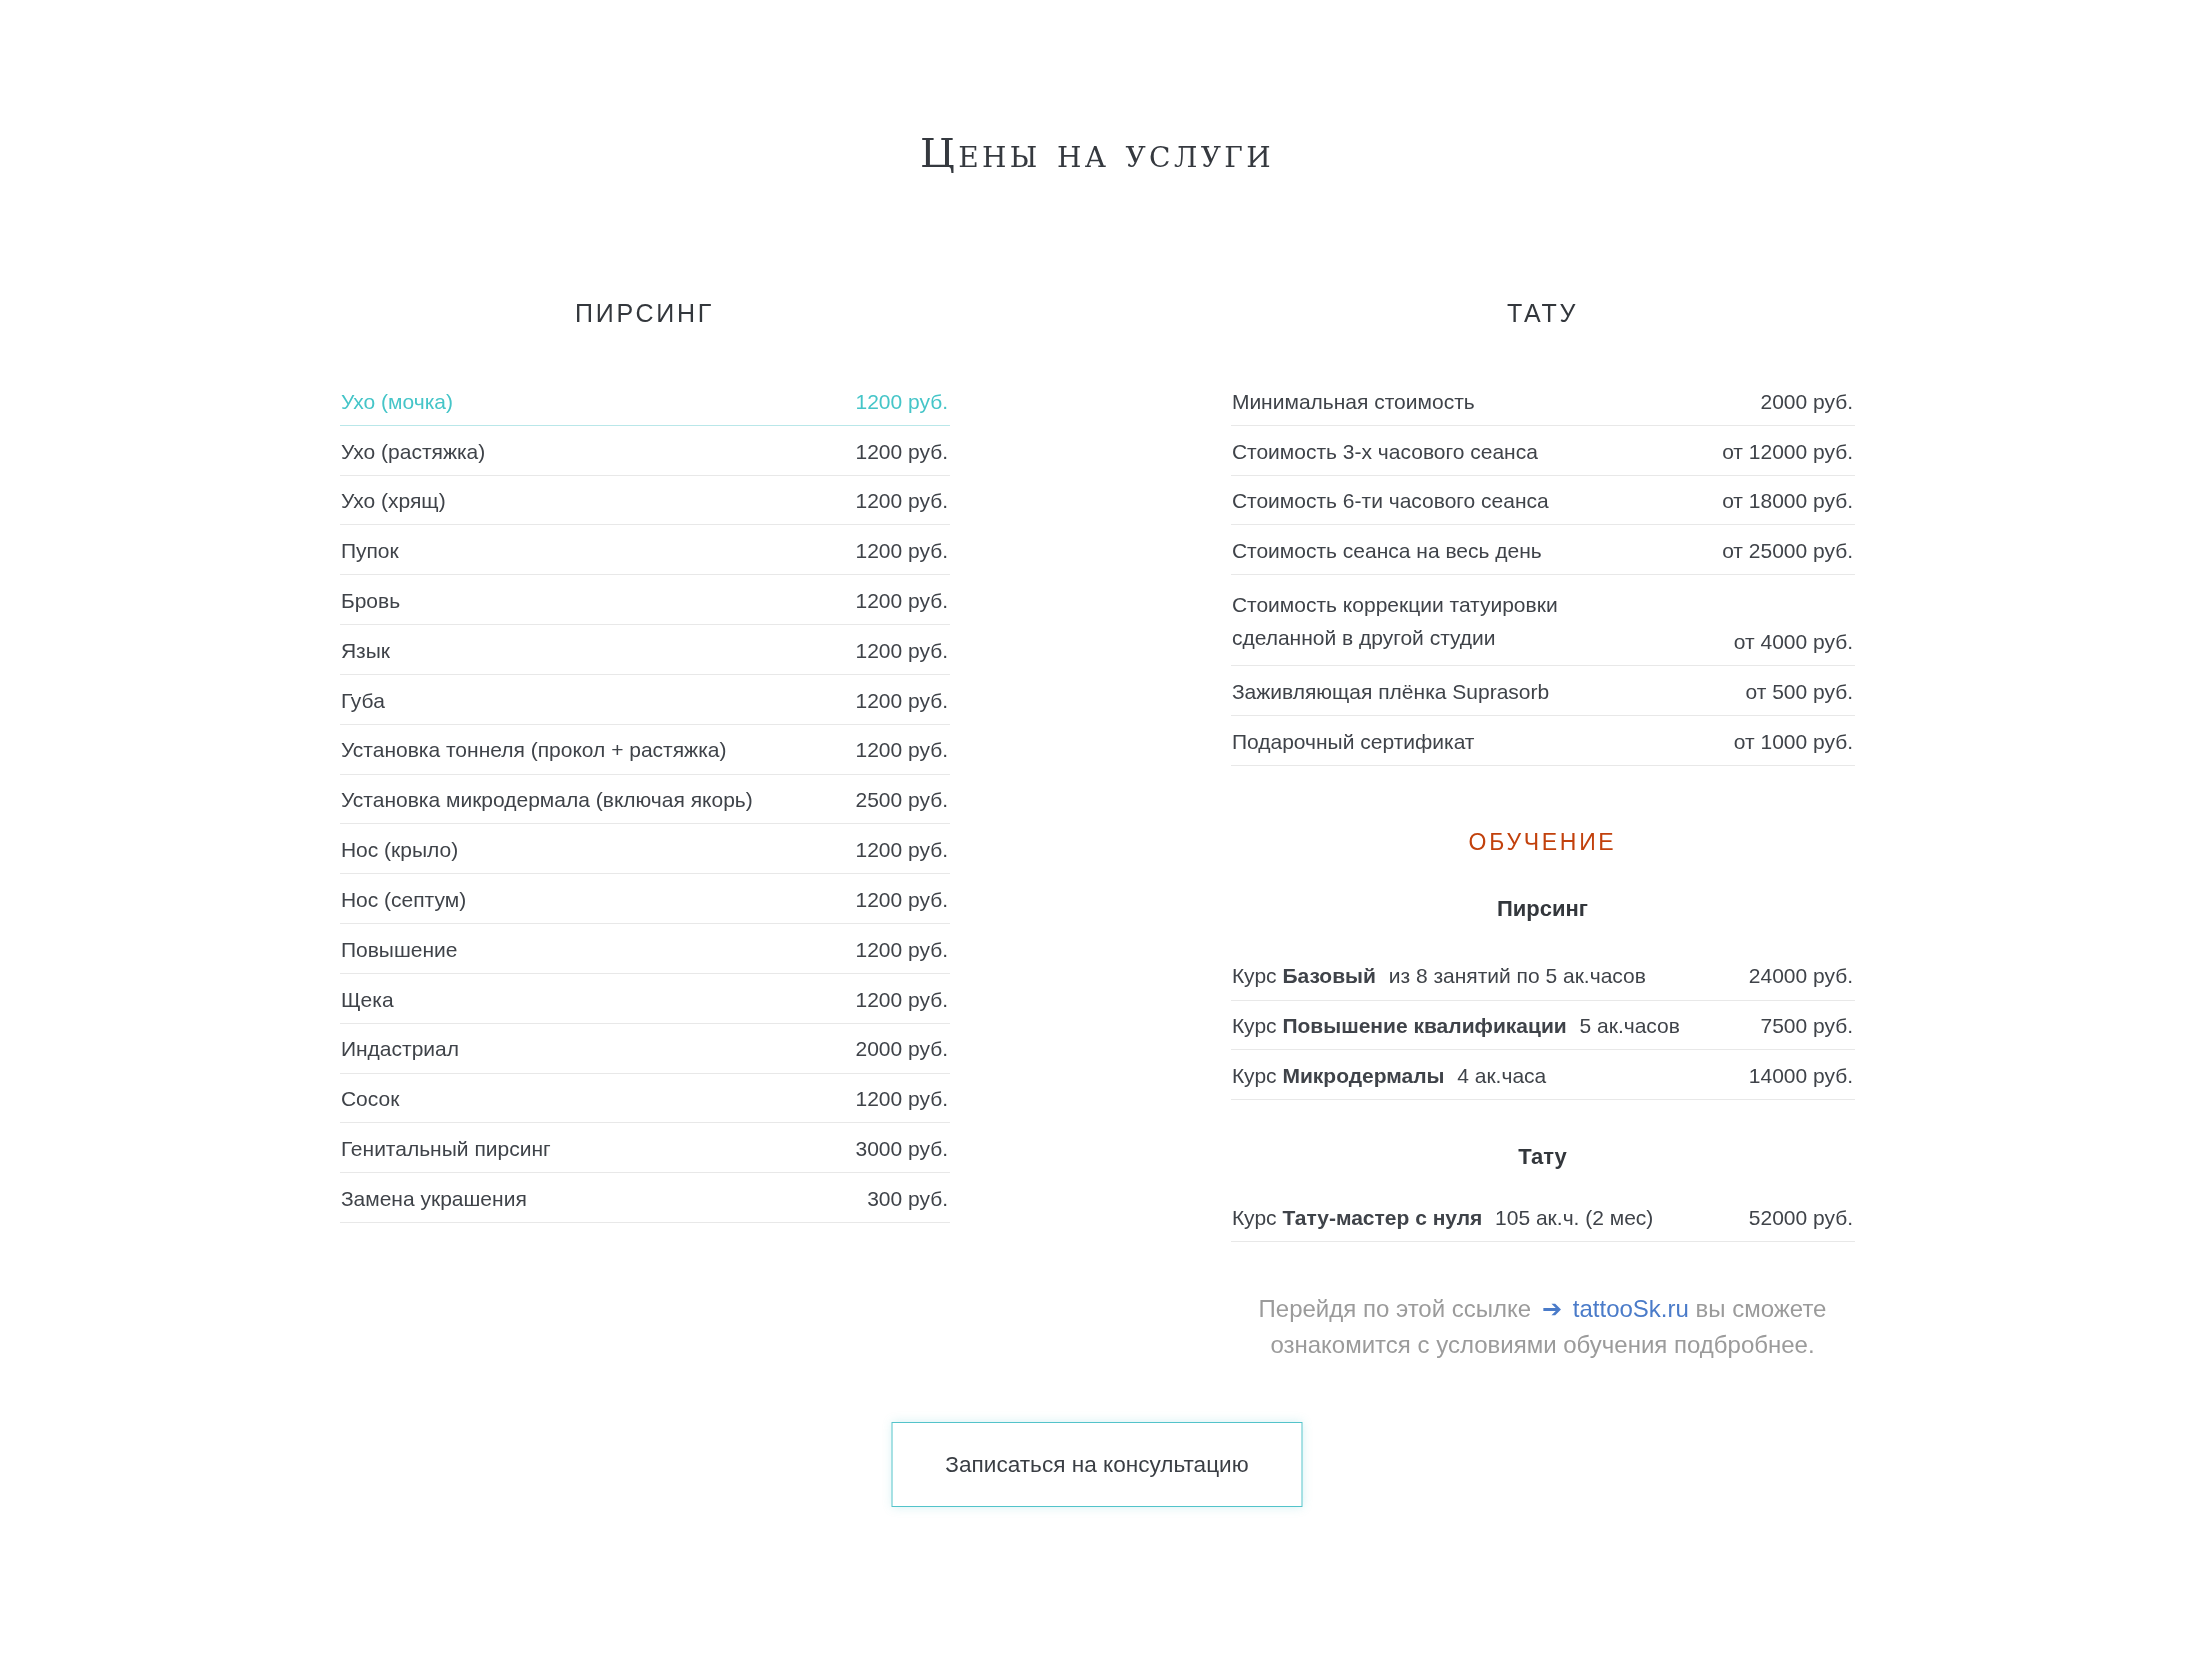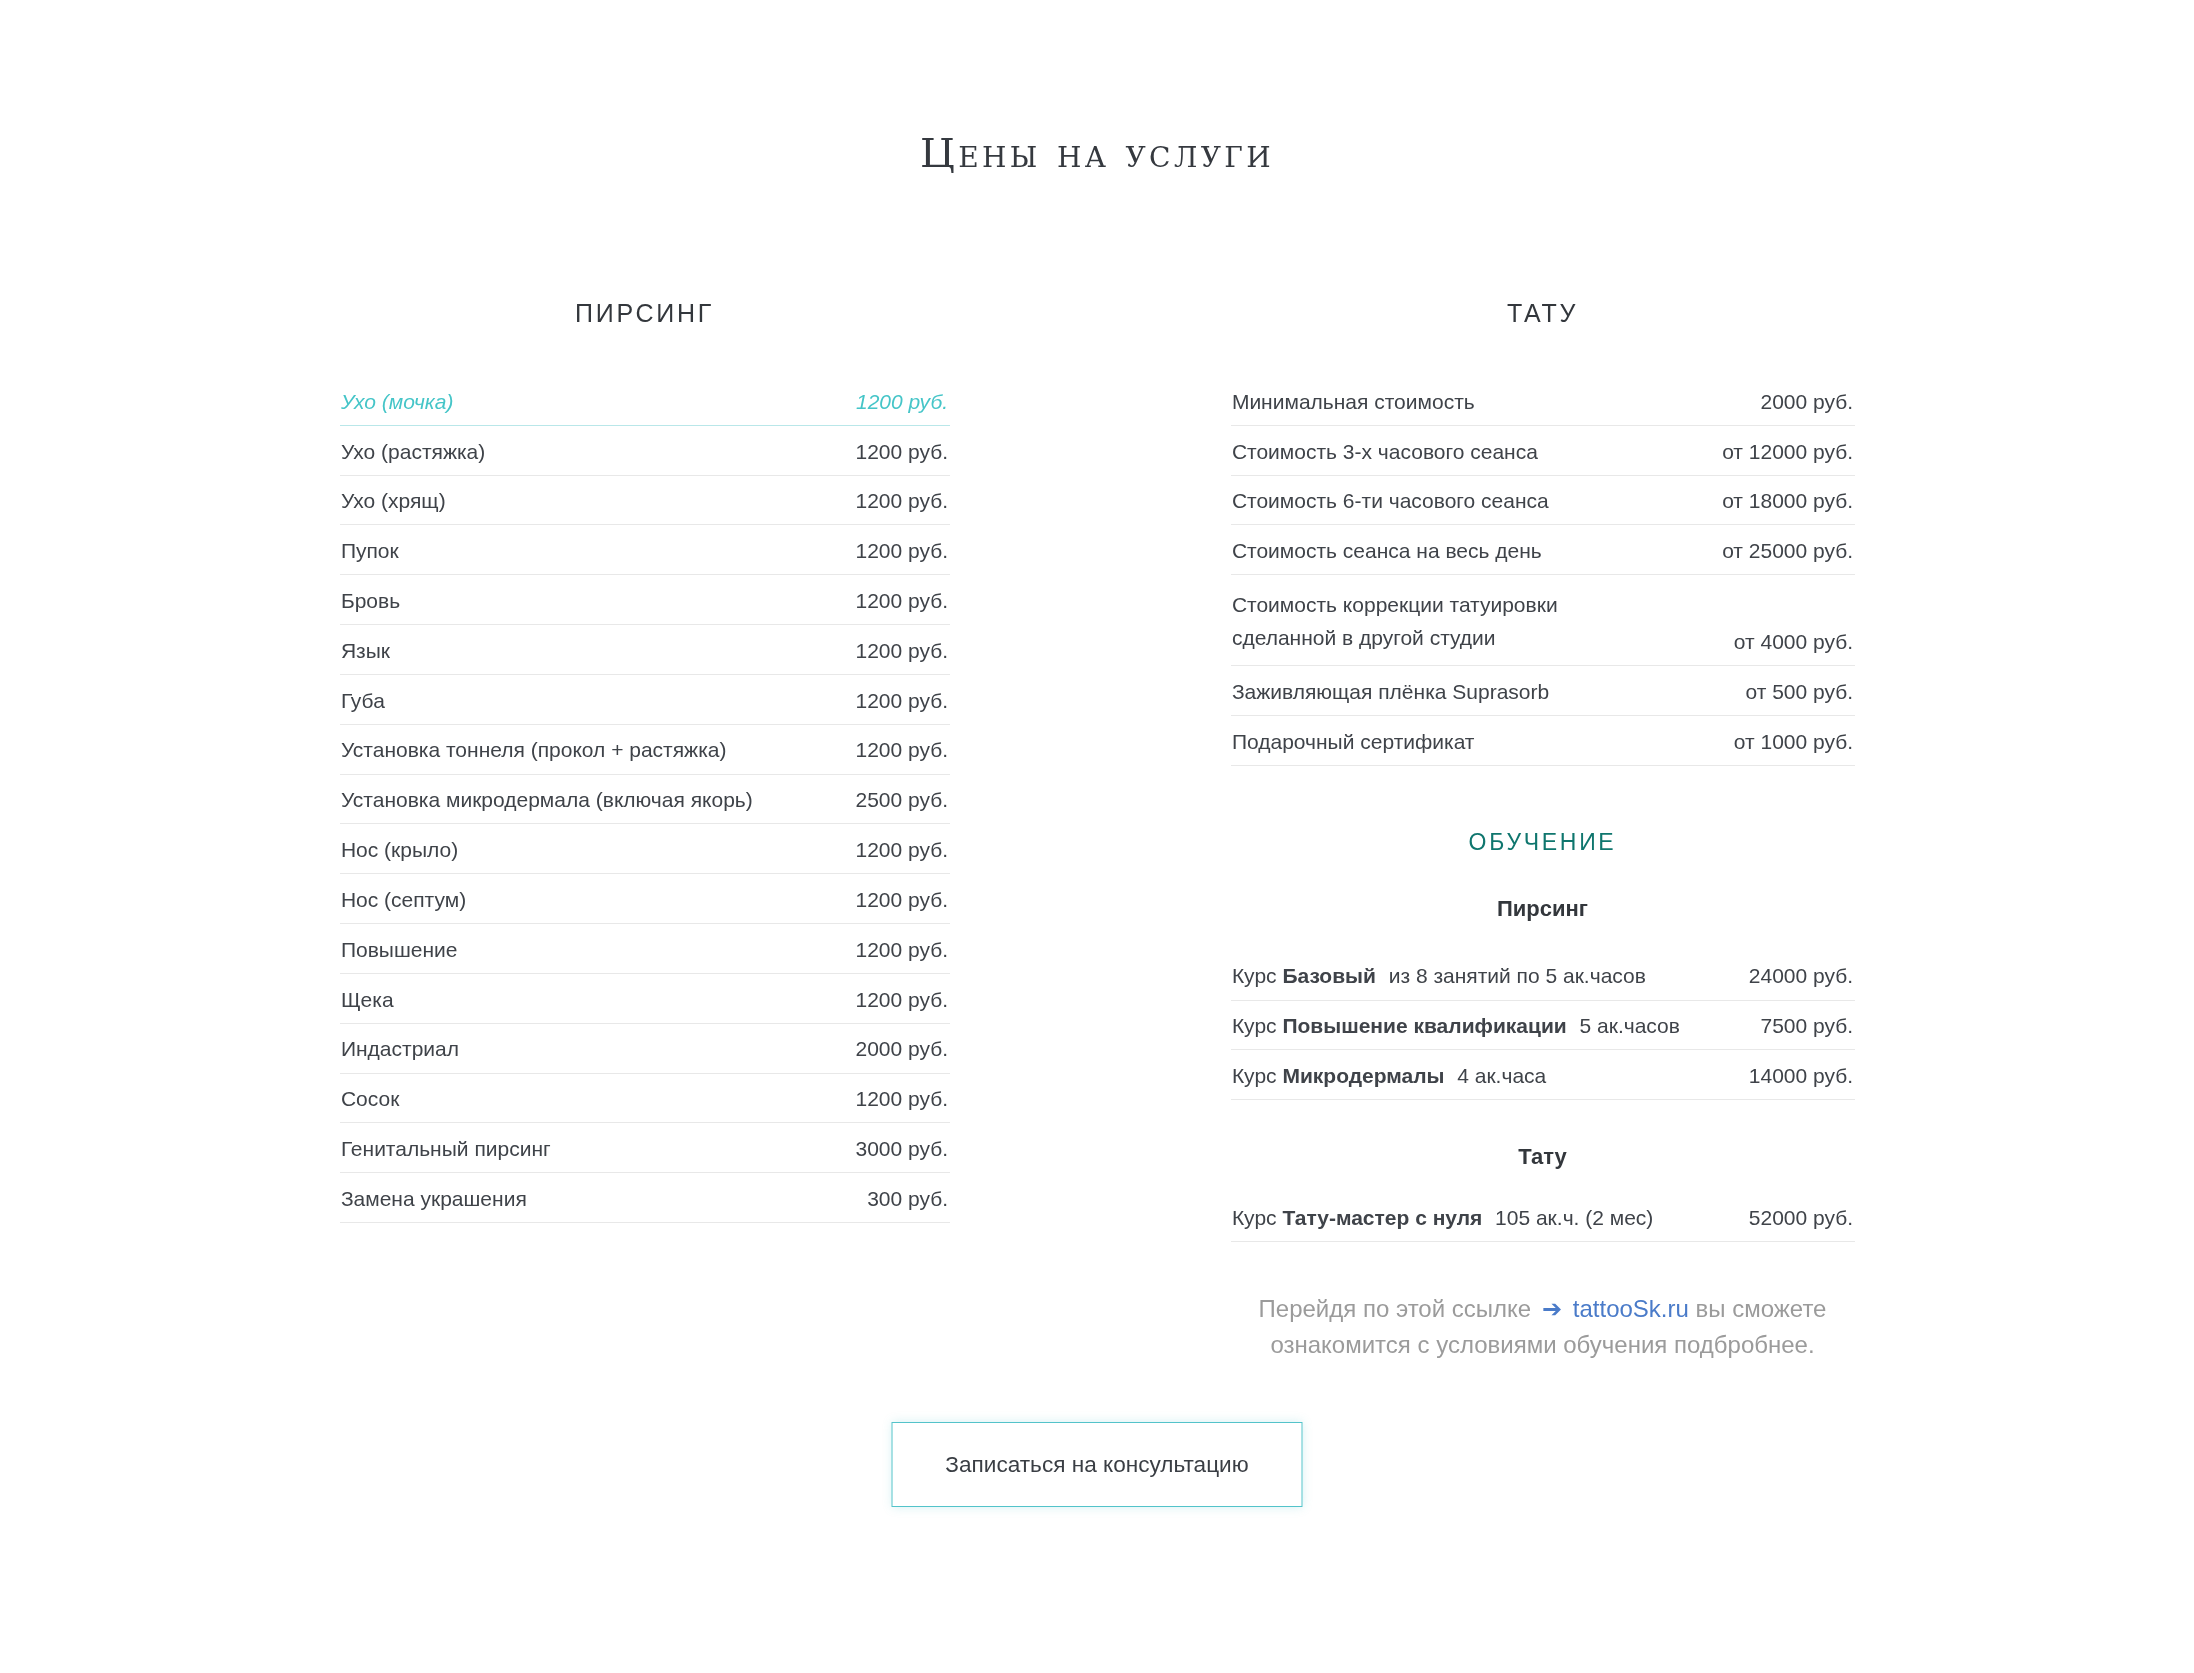--- a/index.html
+++ b/index.html
@@ -42,29 +42,29 @@
     display: flex;
     justify-content: space-between;
     align-items: baseline;
     border-bottom: 0.7px solid #e8e8e8;
     padding: 13.7px 1.4px 11px 1.4px;
     font-size: 21px;
     line-height: 1.15;
     color: #3f4349;
   }
   .row .price { white-space: nowrap; padding-left: 20.6px; }
-  .row.highlight { color: #45c5c8; border-bottom-color: #b9e7e9; font-style: italic; }
+  .row.highlight { color: #45c5c8; border-bottom-color: #b9e7e9; }
   .row.row-multiline { align-items: flex-end; }
   .row.row-multiline .label { line-height: 1.55; }
   .training-header {
     text-align: center;
     font-weight: normal;
     font-size: 23px;
     letter-spacing: 2.7px;
-    color: #0f766e;
+    color: #c2410c;
     margin-top: 63px;
   }
   .sub-header {
     text-align: center;
     font-weight: bold;
     font-size: 22px;
     color: #33373c;
     margin-top: 40px;
     margin-bottom: 29px;
   }

